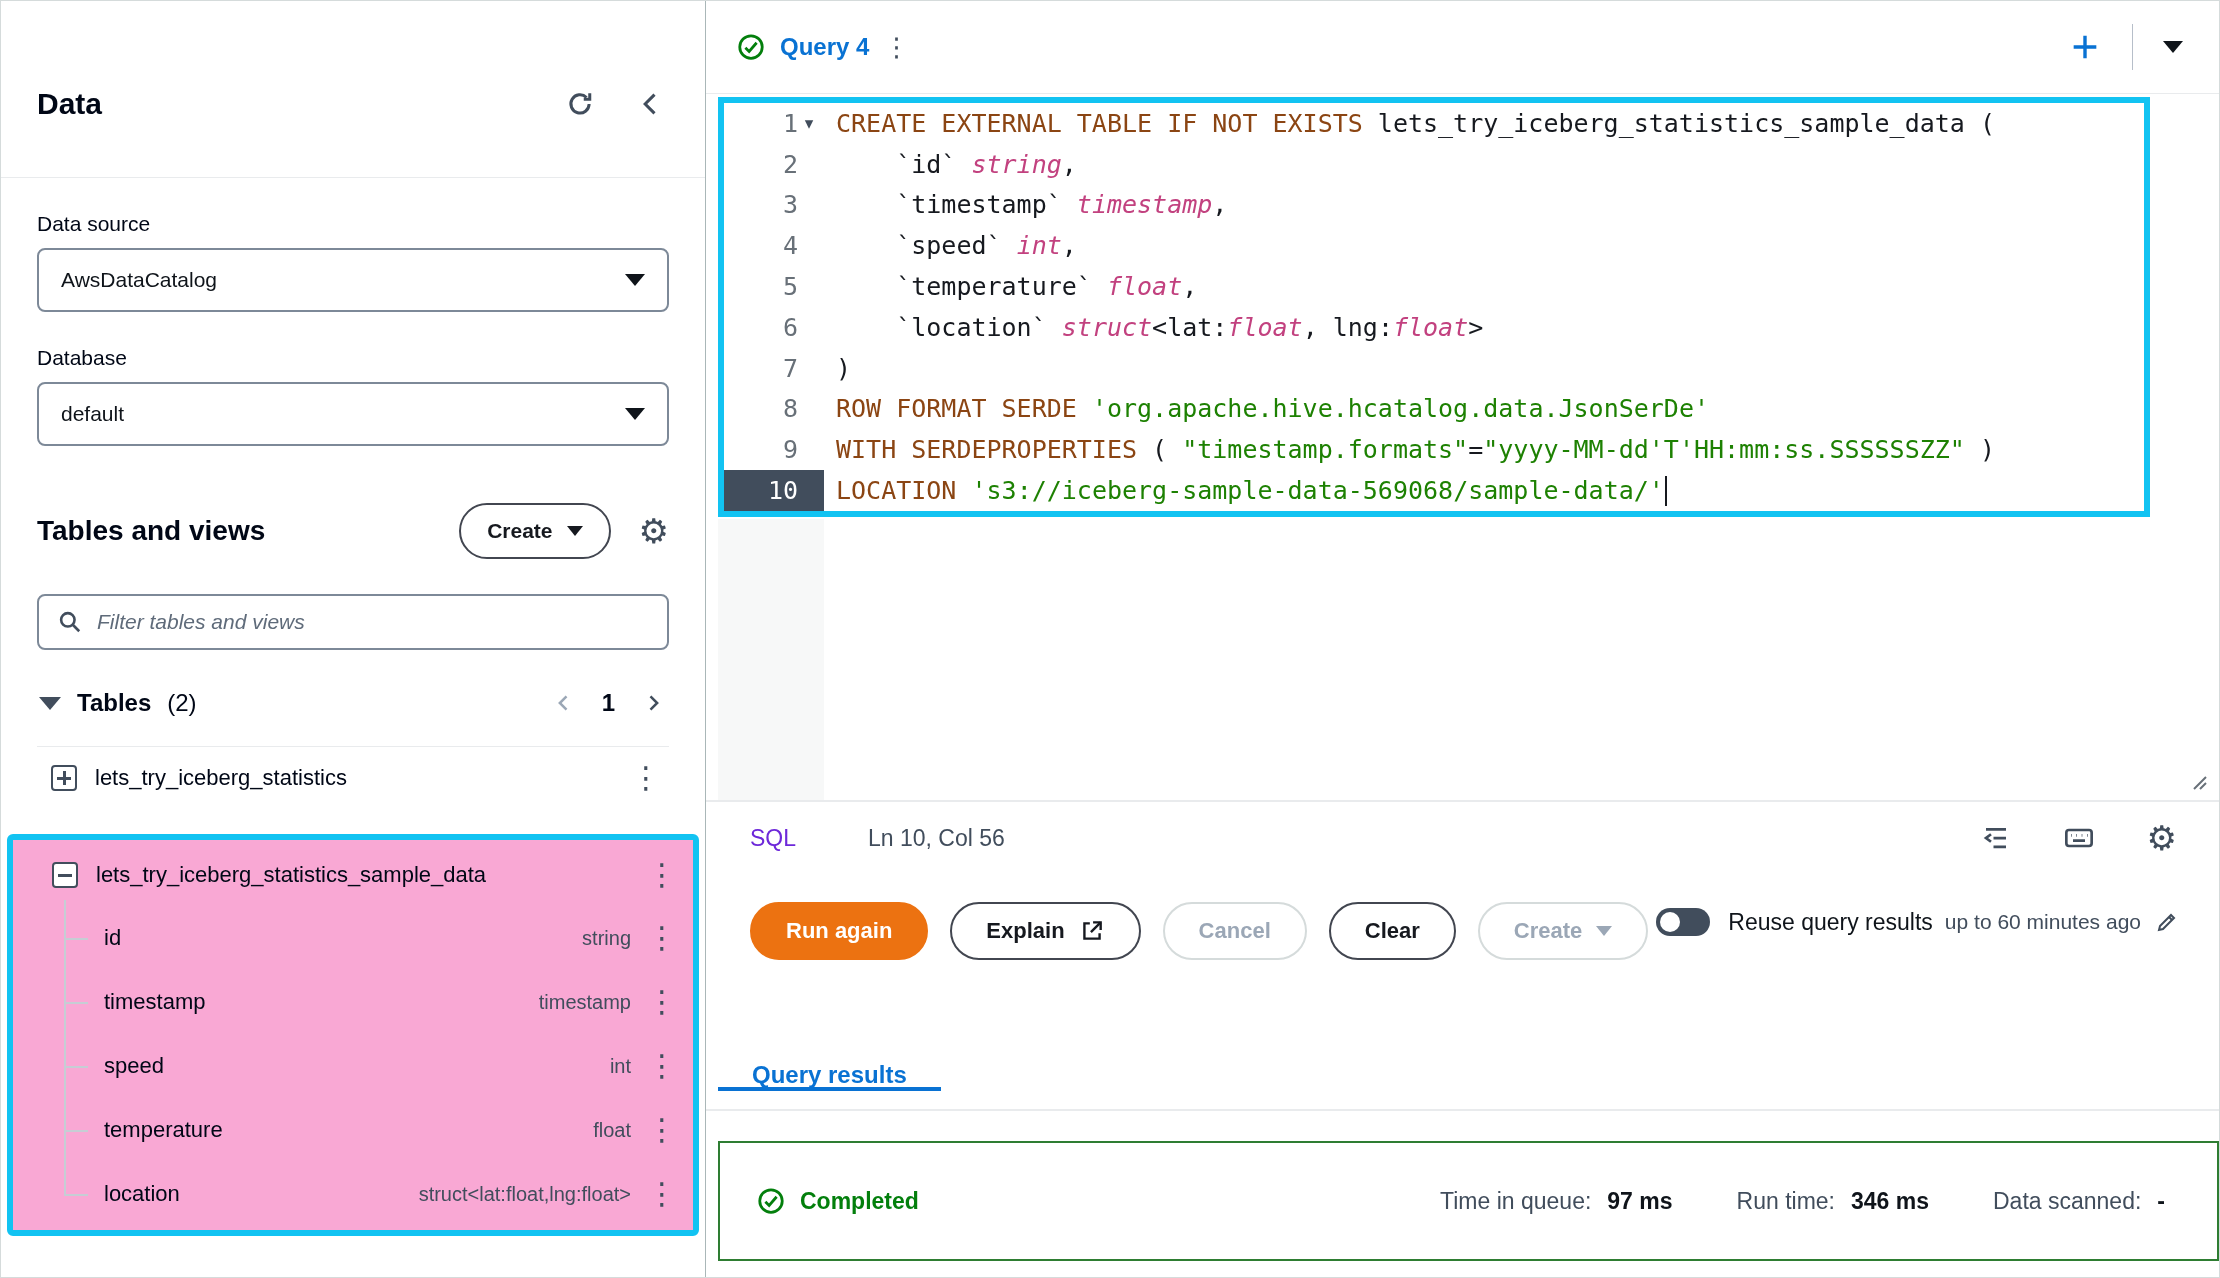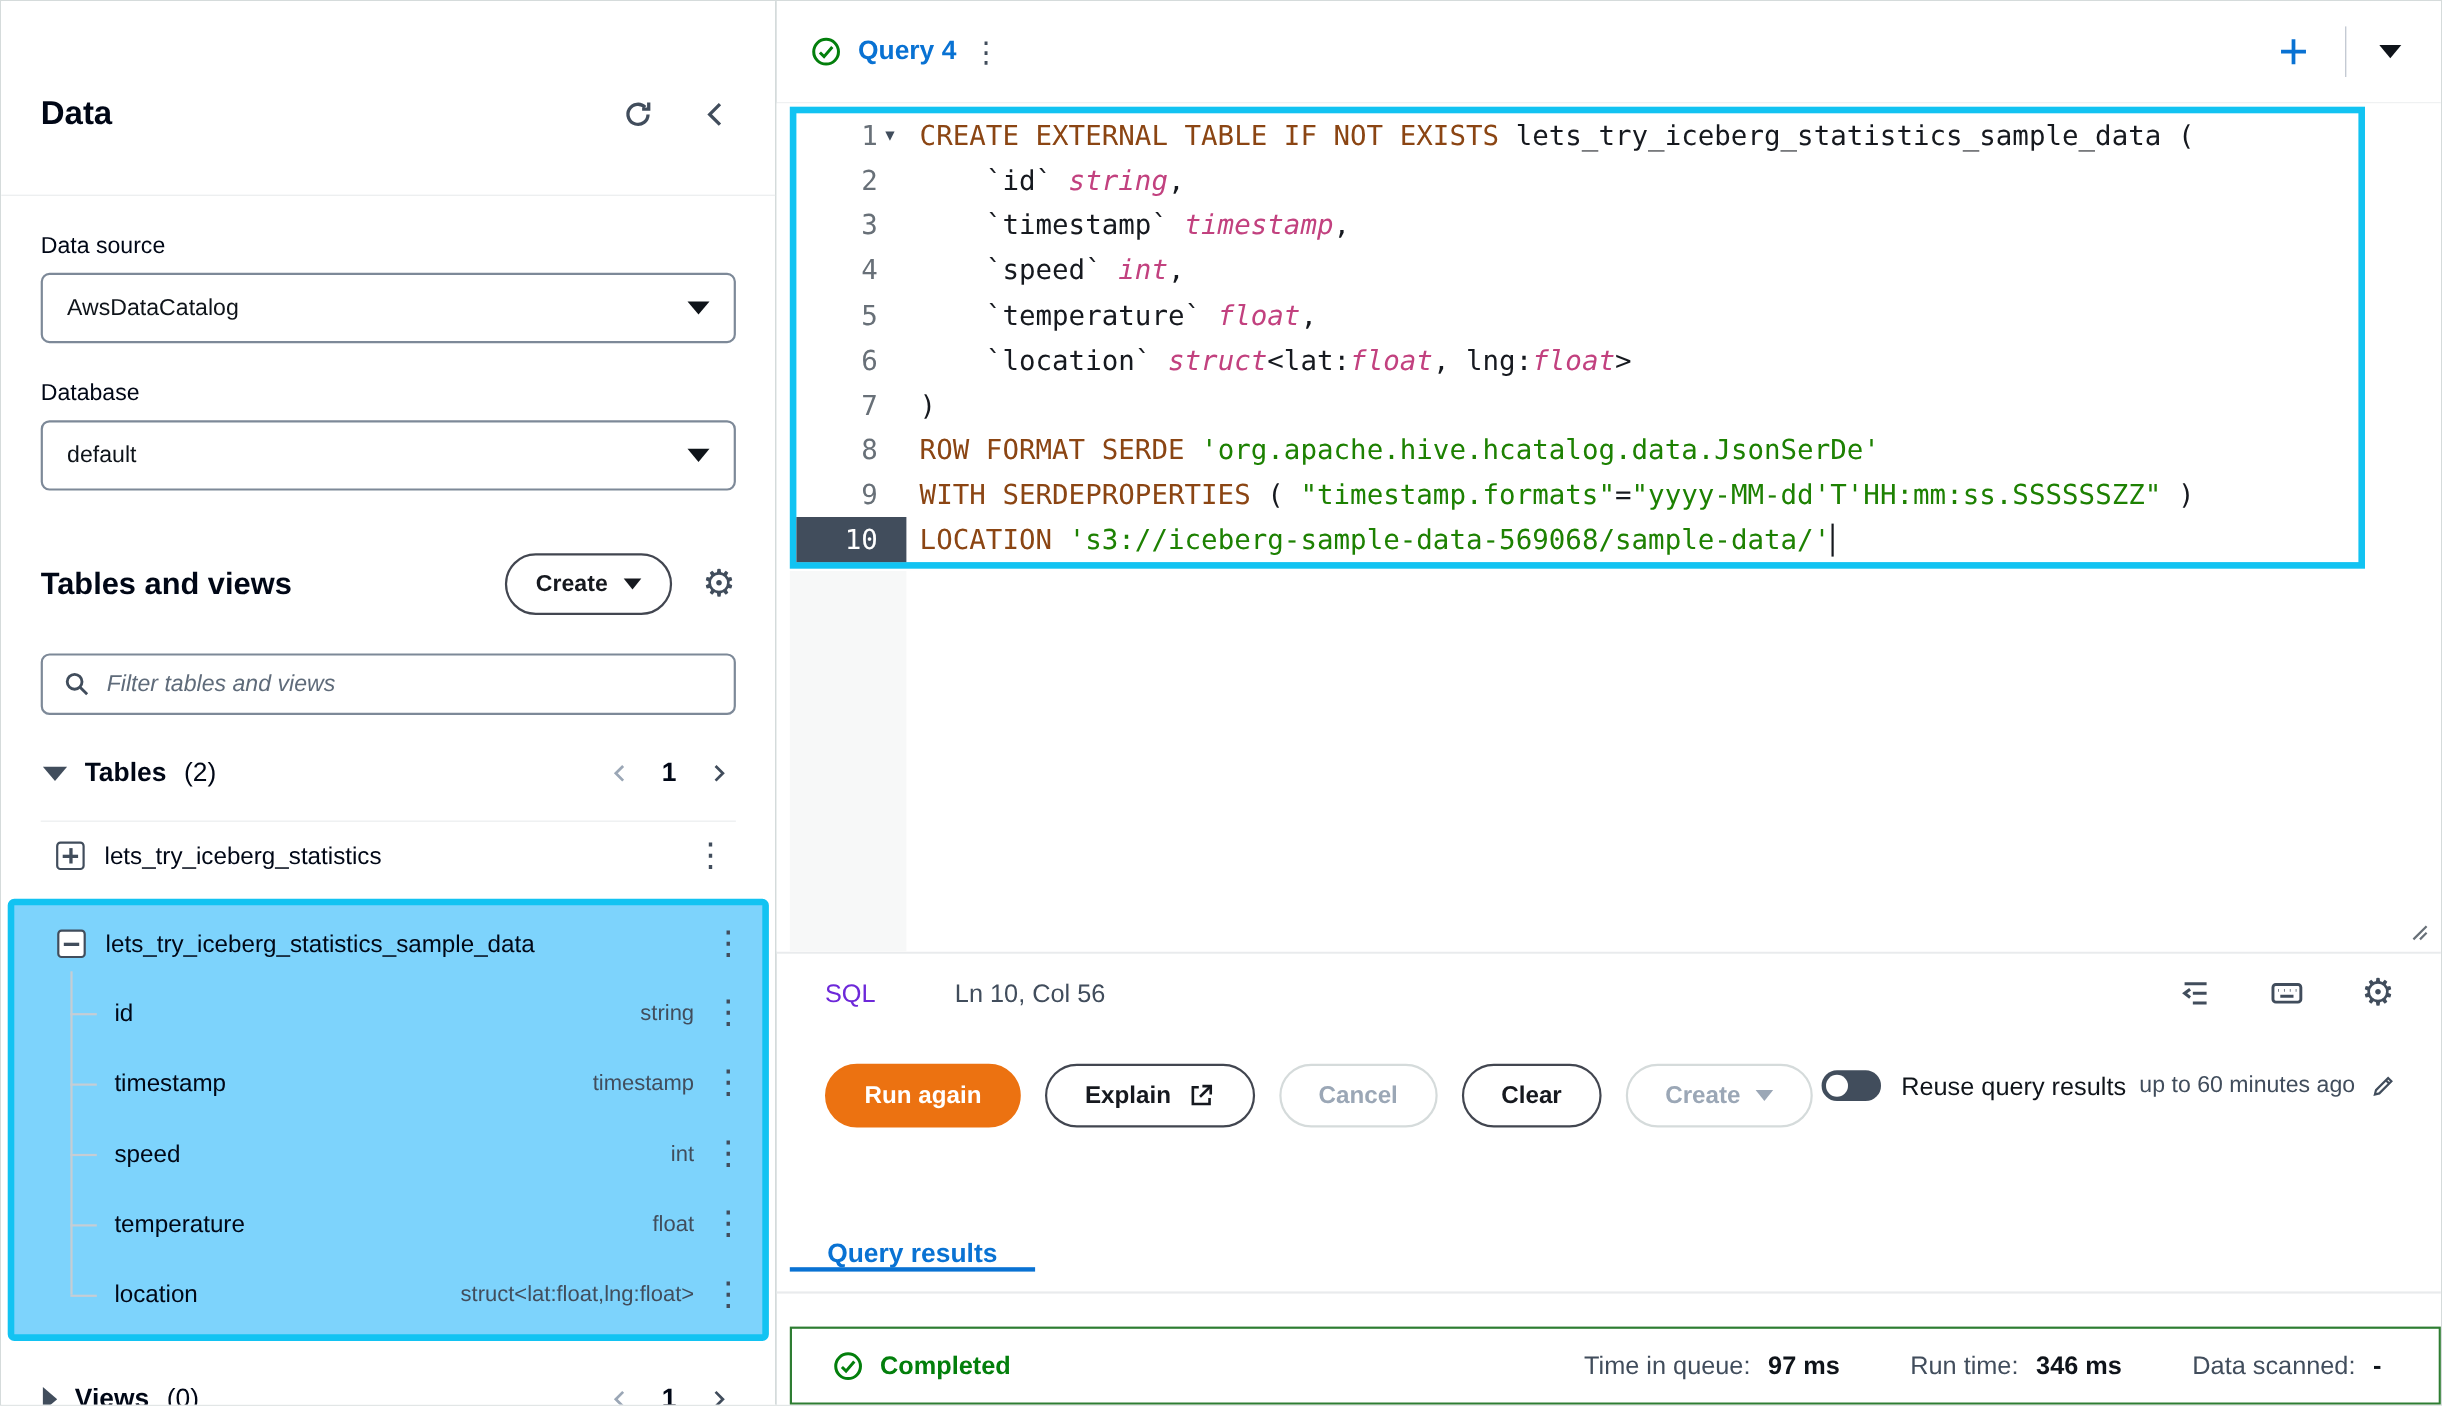--- a/index.html
+++ b/index.html
@@ -38,21 +38,21 @@
   .page-num { font-size:24px; font-weight:bold; color:#000716; }
   .divider { height:1px; background:#e9ebed; margin-top:26px; }
 
   .table-row { display:flex; align-items:center; height:62px; gap:18px; padding:0 8px 0 14px; }
   .tree-toggle { width:26px; height:26px; border:2px solid #414d5c; border-radius:4px; position:relative; flex:0 0 26px; background:#fff; cursor:pointer; }
   .tree-toggle::before { content:""; position:absolute; left:4px; right:4px; top:50%; height:3px; margin-top:-1.5px; background:#414d5c; }
   .tree-toggle.plus::after { content:""; position:absolute; top:4px; bottom:4px; left:50%; width:3px; margin-left:-1.5px; background:#414d5c; }
   .row-label { font-size:22px; color:#000716; flex:1; white-space:nowrap; overflow:hidden; }
   .kebab { font-size:30px; color:#414d5c; background:none; border:none; cursor:pointer; line-height:1; width:30px; text-align:center; font-family:"DejaVu Sans", sans-serif; }
 
-  .sb-highlight { margin:8px -30px 0 -30px; border:6px solid var(--hl); border-radius:6px; background:#7dd3fc; padding:4px 8px 4px 0; }
+  .sb-highlight { margin:25px -30px 0 -30px; border:6px solid var(--hl); border-radius:6px; background:#f9a8d4; padding:4px 8px 4px 0; }
   .sb-highlight .table-row { padding-left:39px; }
   .columns { position:relative; }
   .vline { position:absolute; left:51px; top:-6px; width:2px; background:#c6cdd4; }
   .col-row { display:flex; align-items:center; height:64px; padding:0 8px 0 91px; position:relative; gap:16px; }
   .col-row::before { content:""; position:absolute; left:51px; top:50%; width:24px; height:2px; background:#c6cdd4; }
   .col-name { font-size:22px; color:#000716; }
   .col-type { margin-left:auto; font-size:20px; color:#414d5c; white-space:nowrap; }
 
   
   .main { flex:1; min-width:0; display:flex; flex-direction:column; background:#fff; }
@@ -97,21 +97,21 @@
   .toggle::after { content:""; position:absolute; left:4px; top:4px; width:20px; height:20px; border-radius:50%; background:#fff; }
   .reuse-label { font-size:23px; color:#0f141a; }
   .reuse-sub { font-size:21px; color:#414d5c; display:flex; align-items:center; gap:14px; }
 
   .tabs-row { flex:0 0 70px; display:flex; align-items:center; padding-left:12px; border-bottom:2px solid #e9ebed; }
   .rtab { display:flex; align-items:center; font-size:24px; font-weight:bold; color:#414d5c; padding:0 34px; position:relative; cursor:pointer; }
   .rtab.active { color:var(--blue); }
   .rtab.active::after { content:""; position:absolute; left:0; right:0; bottom:-2px; height:4px; background:var(--blue); }
   .tab-sep { width:1px; background:#b6bec9; margin:16px 0; }
 
-  .results-bar { margin:30px 0 0 12px; height:71px; border:2px solid var(--greenBorder); display:flex; align-items:center; padding:0 52px 0 36px; background:#fff; }
+  .results-bar { margin:30px 0 16px 12px; height:120px; border:2px solid var(--greenBorder); display:flex; align-items:center; padding:0 52px 0 36px; background:#fff; }
   .completed { display:flex; align-items:center; gap:14px; color:var(--green); font-size:23px; font-weight:bold; }
   .metrics { margin-left:auto; display:flex; align-items:center; gap:64px; }
   .metric { display:flex; align-items:baseline; gap:16px; font-size:23px; }
   .metric-label { color:#414d5c; }
   .metric-value { font-weight:bold; color:#0f141a; }
 
   svg { display:block; }
 </style>
 </head>
 <body>

